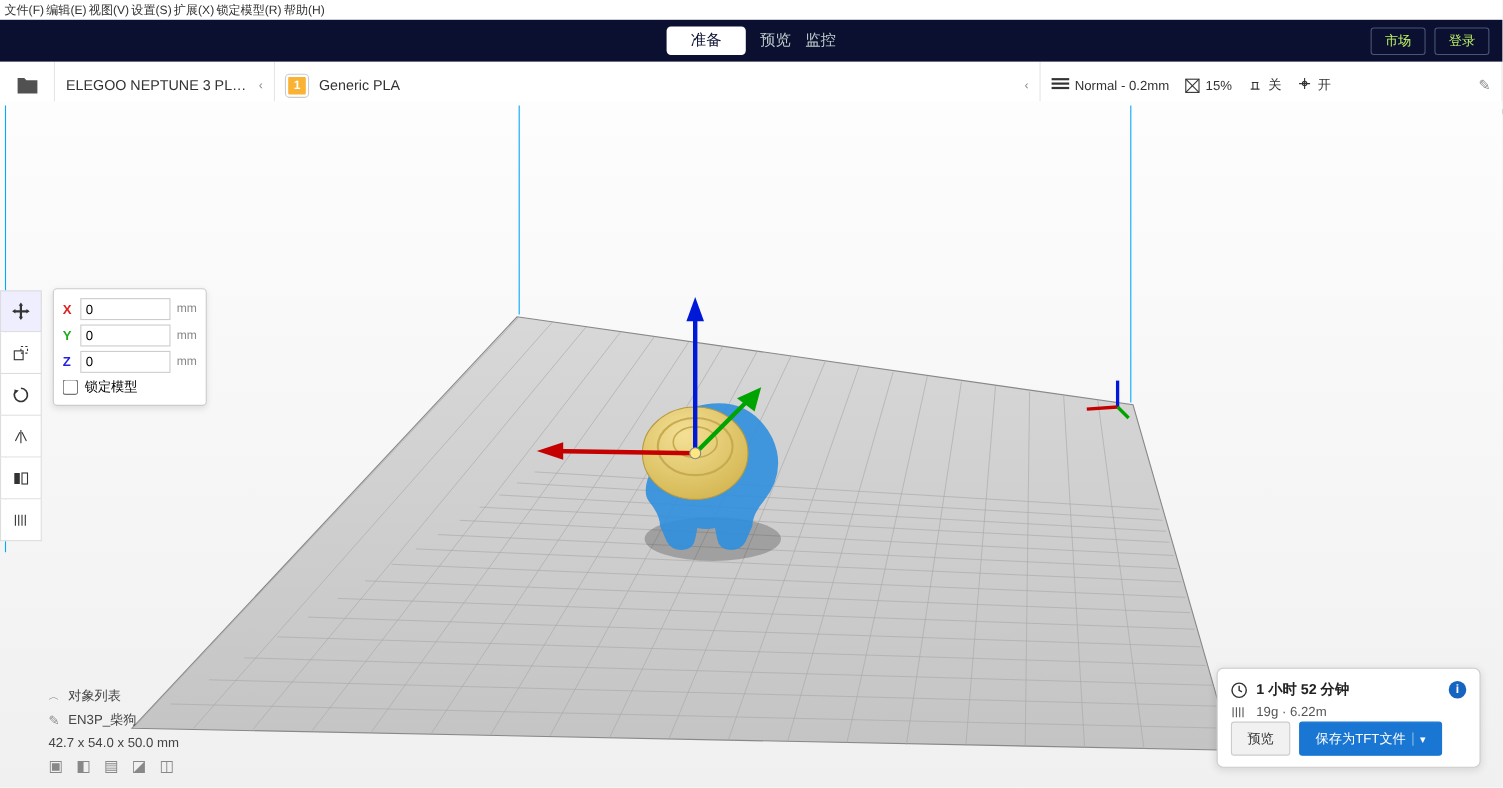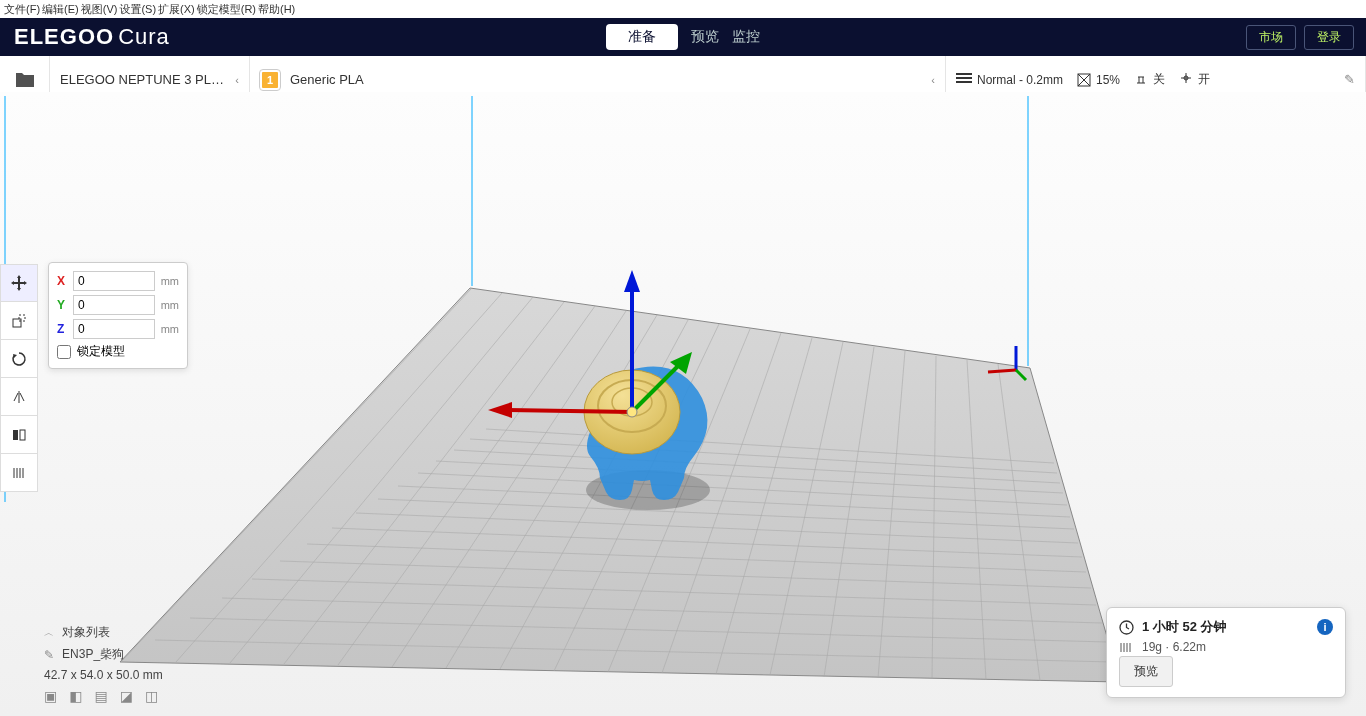--- a/index.html
+++ b/index.html
@@ -8,21 +8,21 @@
 .menubar span{cursor:pointer}
 .topbar{height:38px;background:#0b1030;display:flex;align-items:center;color:#fff;position:relative}
 .logo{display:flex;align-items:center;padding:0 14px;font-size:22px;letter-spacing:1px}
 .logo .e1{font-weight:700}
 .logo .e2{font-weight:300;margin-left:4px}
 .stage-tabs{position:absolute;left:50%;transform:translateX(-50%);display:flex;gap:13px;font-size:14px}
 .stage-tabs .pill{background:#fff;color:#0b1030;padding:4px 22px;border-radius:4px}
 .stage-tabs .link{color:#bcc;cursor:pointer;padding:4px 0}
 .tr-buttons{margin-left:auto;display:flex;gap:8px;padding-right:12px}
 .tr-buttons button{background:transparent;border:1px solid #4a5578;color:#bef264;padding:3px 12px;font-size:12px;border-radius:3px;cursor:pointer}
-.cfgbar{height:48px;background:#fff;display:flex;border-bottom:1px solid #15803d}
+.cfgbar{height:48px;background:#fff;display:flex;border-bottom:5px solid #15803d}
 .cfg-seg{display:flex;align-items:center;border-right:1px solid #e5e5e5;padding:0 10px;font-size:13px;color:#333}
 .folder-seg{width:50px;justify-content:center}
 .printer-seg{width:200px;justify-content:space-between}
 .printer-seg .chev{color:#888;font-size:11px}
 .material-seg{flex:1;min-width:0}
 .mat-badge{width:20px;height:20px;background:#f9b233;border:2px solid #fff;outline:1px solid #ccc;border-radius:3px;display:flex;align-items:center;justify-content:center;font-size:11px;font-weight:700;color:#fff;margin-right:10px}
 .material-seg .spacer{flex:1}
 .settings-seg{width:420px;gap:14px}
 .settings-seg .lh-icon{width:16px;height:12px;display:inline-block}
 .settings-seg .lh-icon::before{content:"";display:block;width:16px;height:2px;background:#333;box-shadow:0 4px 0 #333,0 8px 0 #333}
@@ -66,24 +66,20 @@
   <span>文件(F)</span>
   <span>编辑(E)</span>
   <span>视图(V)</span>
   <span>设置(S)</span>
   <span>扩展(X)</span>
   <span>锁定模型(R)</span>
   <span>帮助(H)</span>
 </div>
 
 <div class="topbar">
-  <div class="logo">
-    <span class="e1">ELEGOO</span>
-    <span class="e2">Cura</span>
-  </div>
   <div class="stage-tabs">
     <span class="pill">准备</span>
     <span class="link">预览</span>
     <span class="link">监控</span>
   </div>
   <div class="tr-buttons">
     <button>市场</button>
     <button>登录</button>
   </div>
 </div>
@@ -316,14 +312,18 @@
           <line x1="2" y1="2" x2="2" y2="11"></line>
           <line x1="5" y1="2" x2="5" y2="11"></line>
           <line x1="8" y1="2" x2="8" y2="11"></line>
           <line x1="11" y1="2" x2="11" y2="11"></line>
         </g>
       </svg>
     <span>19g · 6.22m</span>
   </div>
   <div class="sp-btns">
     <button class="btn-prev">预览</button>
+    <button class="btn-save">
+        <span>保存为TFT文件</span>
+        <span class="dd">▾</span>
+      </button>
   </div>
 </div>
 
 </body></html>

